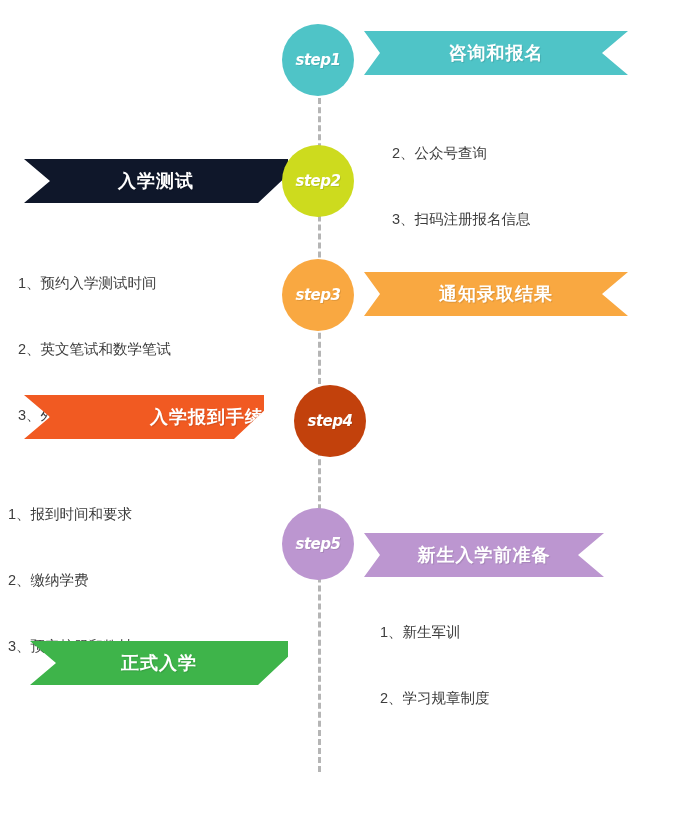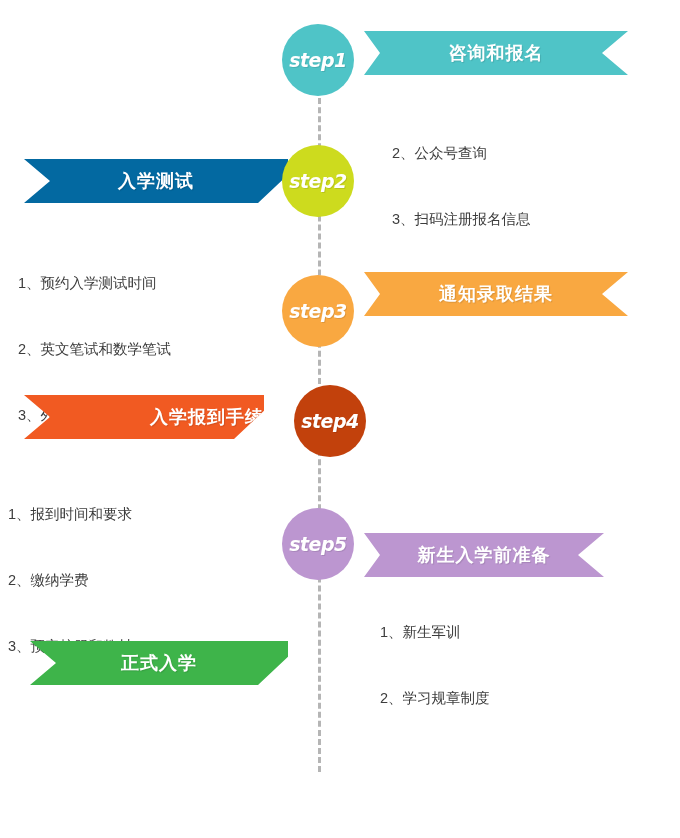--- a/index.html
+++ b/index.html
@@ -35,21 +35,21 @@
     position: absolute;
     width: 72px;
     height: 72px;
     border-radius: 50%;
     z-index: 5;
     display: flex;
     align-items: center;
     justify-content: center;
   }
   .circle-label {
-    font-size: 19px;
+    font-size: 15px;
     font-weight: bold;
     font-style: italic;
     color: #ffffff;
     letter-spacing: -0.5px;
     text-shadow: 1px 1px 0 rgba(0,0,0,0.10);
     font-family: "DejaVu Sans", "Liberation Sans", sans-serif;
   }
 
   
   .banner {
@@ -102,36 +102,36 @@
     <span class="banner-label">咨询和报名</span>
   </div>
   <div class="circle" style="left: 282px; top: 24px; background: rgb(79, 196, 199);">
     <span class="circle-label">step1</span>
   </div>
   <div class="details" style="left:392px; top:98px;">
     <div>2、公众号查询</div>
     <div>3、扫码注册报名信息</div>
   </div>
 
-  <div class="banner banner-left" style="left: 24px; top: 159px; width: 264px; background: #0369a1; clip-path: polygon(0px 0px, 26px 50%, 0px 100%, calc(100% - 30px) 100%, 100% 36%, 100% 0px);">
+  <div class="banner banner-left" style="left: 24px; top: 159px; width: 264px; background: #0f172a; clip-path: polygon(0px 0px, 26px 50%, 0px 100%, calc(100% - 30px) 100%, 100% 36%, 100% 0px);">
     <span class="banner-label">入学测试</span>
   </div>
   <div class="circle" style="left: 282px; top: 145px; background: rgb(205, 219, 30);">
     <span class="circle-label">step2</span>
   </div>
   <div class="details" style="left:18px; top:228px;">
     <div>1、预约入学测试时间</div>
     <div>2、英文笔试和数学笔试</div>
     <div>3、外教口语面试</div>
   </div>
 
   <div class="banner banner-right" style="left: 364px; top: 272px; width: 264px; background: rgb(249, 168, 65); clip-path: polygon(0px 0px, 100% 0px, 100% 0px, calc(100% - 26px) 50%, 100% 100%, 0px 100%, 16px 50%);">
     <span class="banner-label">通知录取结果</span>
   </div>
-  <div class="circle" style="left: 282px; top: 275px; background: rgb(249, 168, 65);">
+  <div class="circle" style="left: 282px; top: 259px; background: rgb(249, 168, 65);">
     <span class="circle-label">step3</span>
   </div>
 
   <div class="banner banner-left" style="left: 24px; top: 395px; width: 240px; background: rgb(241, 90, 34); clip-path: polygon(0px 0px, 26px 50%, 0px 100%, calc(100% - 30px) 100%, 100% 36%, 100% 0px); justify-content: flex-end;">
     <span class="banner-label">入学报到手续</span>
   </div>
   <div class="circle" style="left: 294px; top: 385px; background: #c2410c;">
     <span class="circle-label">step4</span>
   </div>
   <div class="details" style="left:8px; top:459px;">

